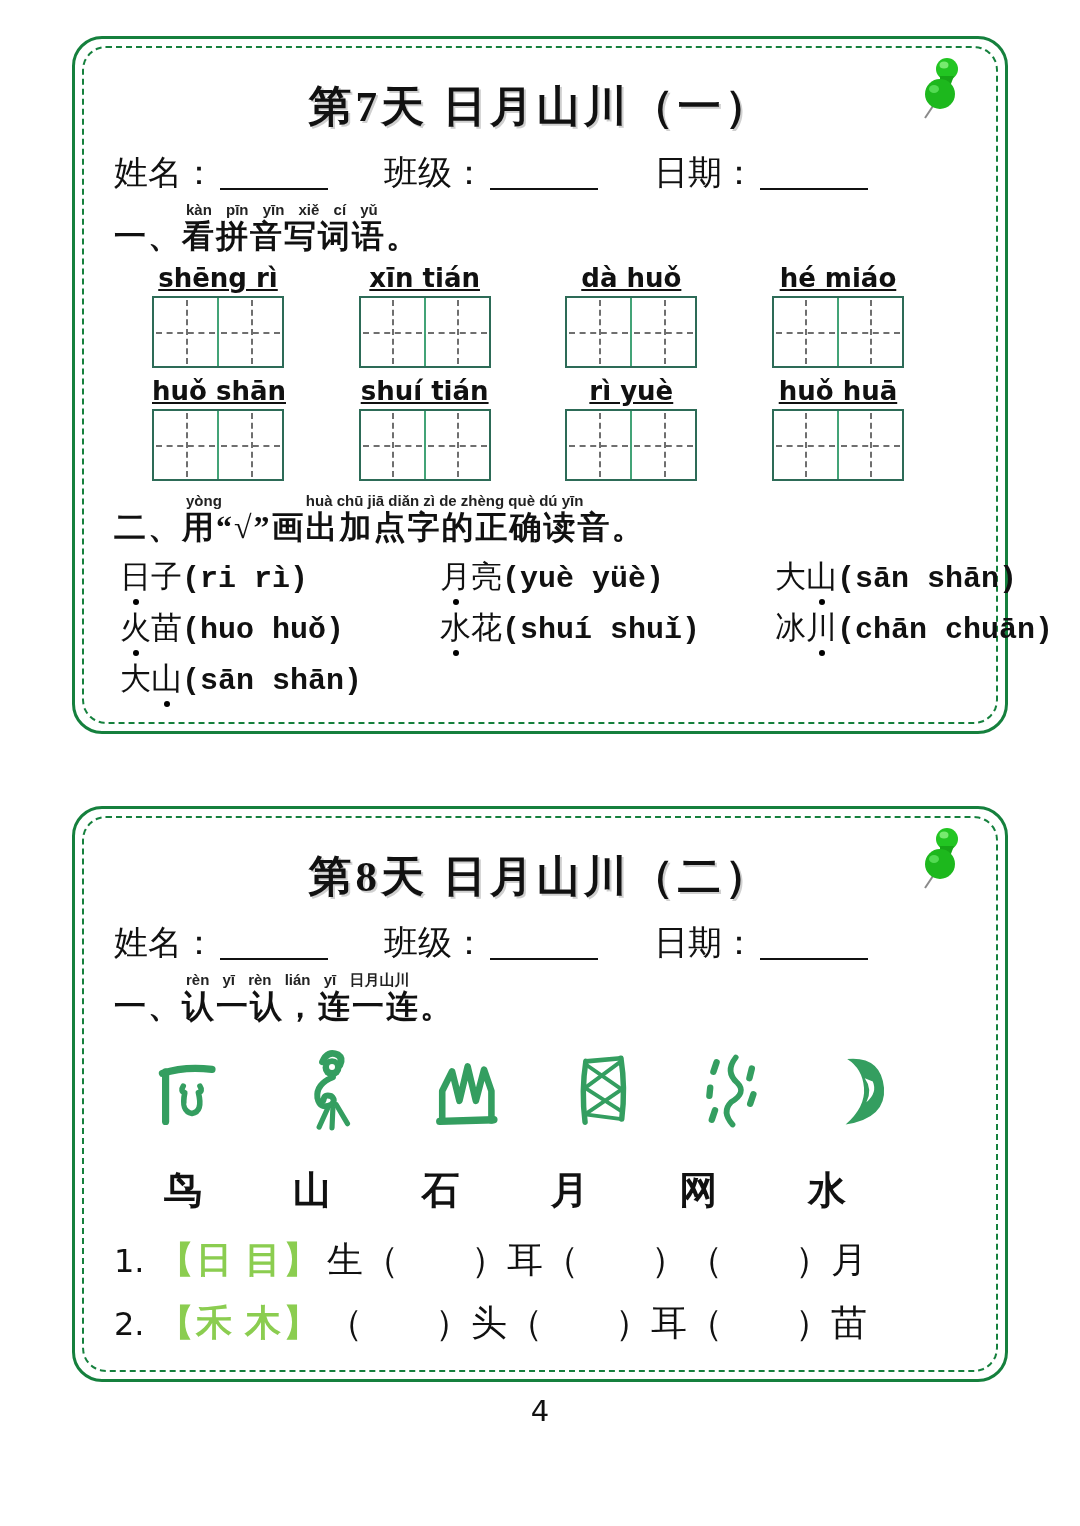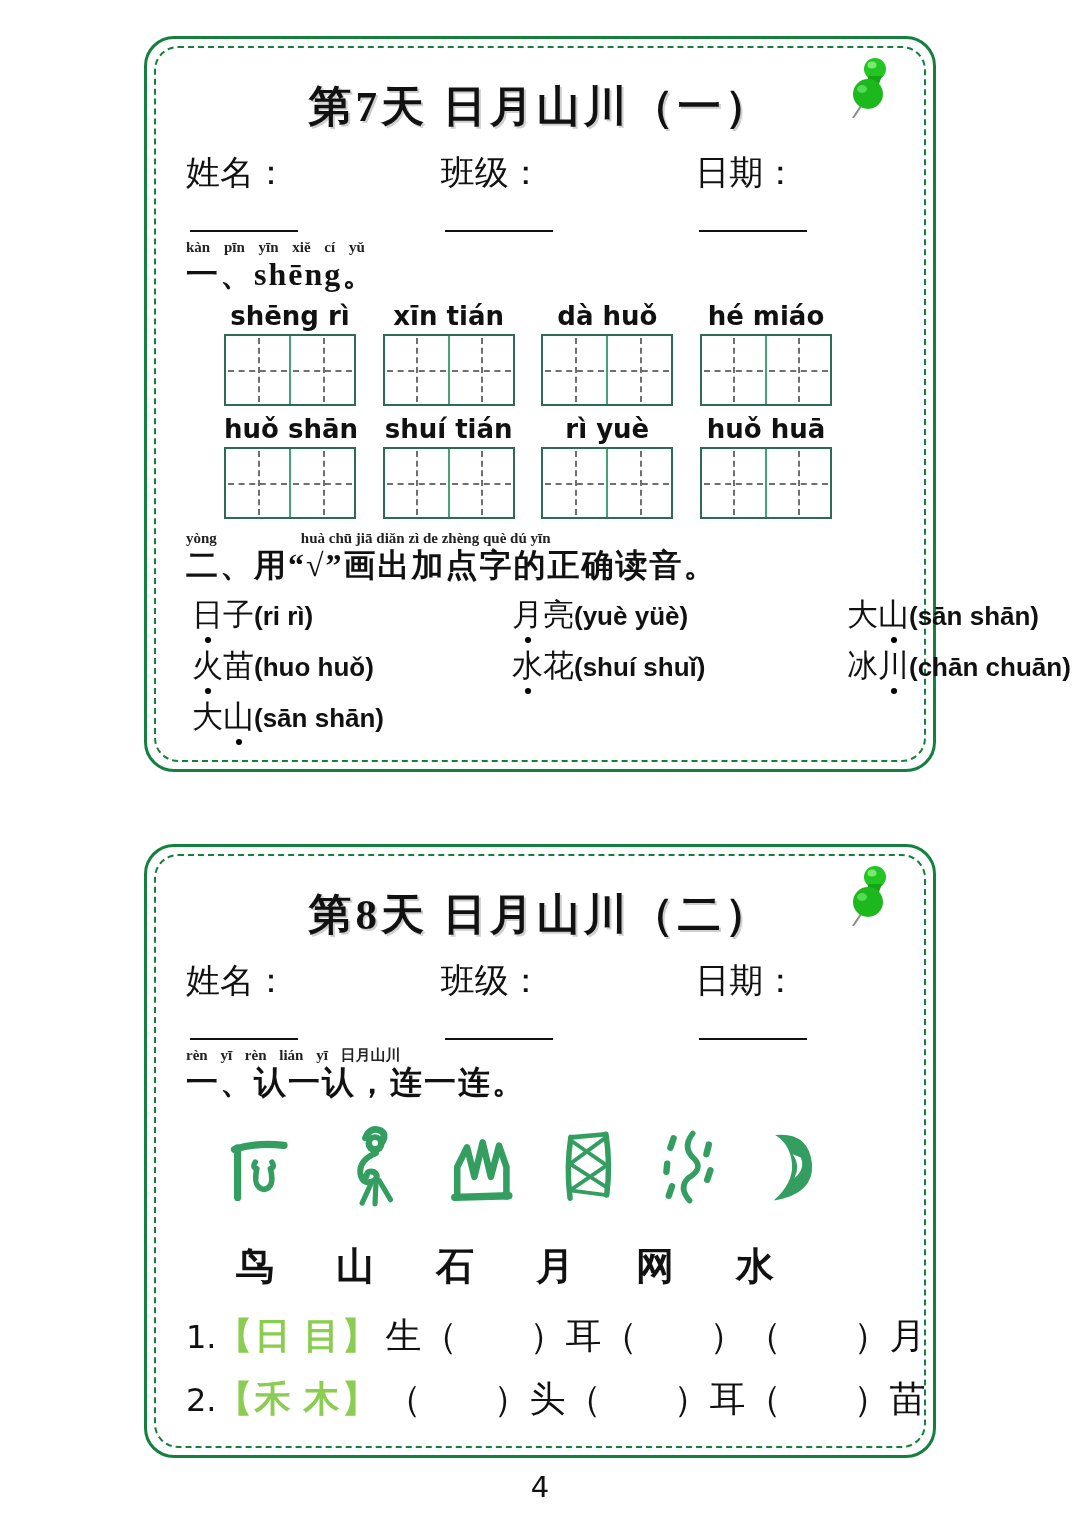--- a/index.html
+++ b/index.html
@@ -5,45 +5,45 @@
   :root{
     --border-green:#15803d;
     --picto-green:#349e60;
     --bracket-green:#8bcd50;
     --grid-dark:#2d6b57;
     --grid-mid:#43a377;
   }
   *{margin:0;padding:0;box-sizing:border-box;}
   html,body{background:#ffffff;width:1080px;}
   body{height:1526px;overflow:hidden;font-family:"Liberation Serif",serif;color:#111;}
-  .panel{width:792px;margin:36px auto 0;border:3px solid var(--border-green);border-radius:30px;padding:7px;}
+  .panel{width:936px;margin:36px auto 0;border:3px solid var(--border-green);border-radius:30px;padding:7px;}
   .panel-inner{position:relative;border:2.5px dashed var(--border-green);border-radius:24px;padding:14px 30px 22px;}
   .pushpin{position:absolute;top:6px;right:26px;width:60px;height:72px;}
   .ptitle{text-align:center;font-size:43px;font-weight:bold;letter-spacing:4px;margin-top:16px;text-shadow:2px 2px 0 #cfcfcf;}
   .fields{display:flex;gap:56px;margin-top:14px;font-size:34px;}
   .field .blank{display:inline-block;width:108px;border-bottom:2.5px solid #111;height:34px;vertical-align:-6px;margin-left:4px;}
   .sec{margin-top:6px;}
-  .sec-pinyin{font-family:Liberation Serif, serif;font-size:15px;font-weight:bold;color:#222;line-height:15px;}
+  .sec-pinyin{font-family:Liberation Sans, sans-serif;font-size:15px;font-weight:bold;color:#222;line-height:15px;margin-left:72px;}
   .sec-pinyin .gap{display:inline-block;width:84px;}
   .sec-heading{font-size:32px;font-weight:bold;letter-spacing:2px;line-height:38px;}
   
   .wrow{display:flex;justify-content:space-between;padding:0 62px 0 38px;margin-top:8px;}
   .wword{width:132px;}
-  .wpinyin{text-align:center;font-family:"DejaVu Sans",sans-serif;font-size:26px;font-weight:bold;line-height:30px;margin-bottom:3px;white-space:nowrap;}
+  .wpinyin{text-align:center;font-family:"DejaVu Sans",sans-serif;font-size:26px;font-weight:bold;line-height:30px;margin-bottom:3px;white-space:nowrap;text-decoration:underline;}
   .wgrid{display:flex;width:132px;height:72px;border:2px solid var(--grid-dark);}
   .wcell{position:relative;flex:1;}
   .wcell + .wcell{border-left:2px solid var(--grid-mid);}
   .wcell::before{content:"";position:absolute;left:50%;top:2px;bottom:2px;border-left:2px dashed #6f6f6f;}
   .wcell::after{content:"";position:absolute;top:50%;left:2px;right:2px;border-top:2px dashed #6f6f6f;}
   
   .quiz{display:grid;grid-template-columns:320px 335px auto;row-gap:9px;margin-top:10px;padding-left:6px;font-size:31px;}
   .qitem{white-space:nowrap;}
   .ch{position:relative;display:inline-block;}
   .ch[data-dot="yes"]::after{content:"";position:absolute;left:50%;bottom:-7px;transform:translateX(-50%);width:6px;height:6px;border-radius:50%;background:#000;}
-  .opts{font-family:Liberation Sans, sans-serif;font-size:26px;font-weight:bold;letter-spacing:0;}
+  .opts{font-family:Liberation Mono, monospace;font-size:30px;font-weight:bold;letter-spacing:0;}
   
   .picto-row{display:flex;justify-content:space-between;align-items:center;padding:0 66px 0 28px;margin-top:18px;height:96px;}
   .picto-row svg{display:block;}
   .char-row{display:flex;justify-content:space-between;padding:0 120px 0 50px;margin-top:26px;font-size:38px;font-weight:bold;}
   
   .cmp{margin-top:20px;font-size:36px;}
   .cmp-row{display:flex;align-items:baseline;margin-top:14px;white-space:nowrap;}
   .cmp-num{font-family:"DejaVu Sans",sans-serif;font-size:32px;width:44px;}
   .cmp-bracket{color:var(--bracket-green);font-weight:bold;letter-spacing:2px;margin-right:6px;}
   .cmp-blank{display:inline-block;}
@@ -69,21 +69,21 @@
     <div class="ptitle">第7天 日月山川（一）</div>
 
     <div class="fields">
       <span class="field"><span>姓名：</span><span class="blank"></span></span>
       <span class="field"><span>班级：</span><span class="blank"></span></span>
       <span class="field"><span>日期：</span><span class="blank"></span></span>
     </div>
 
     <div class="sec">
       <div class="sec-pinyin" style="word-spacing:10px">kàn pīn yīn xiě cí yǔ</div>
-      <div class="sec-heading">一、shēng。</div>
+      <div class="sec-heading">一、看拼音写词语。</div>
     </div>
 
     <div class="wrow">
       <div class="wword">
         <div class="wpinyin">shēng  rì</div>
         <div class="wgrid">
             <div class="wcell"></div>
             <div class="wcell"></div>
           </div>
       </div>

